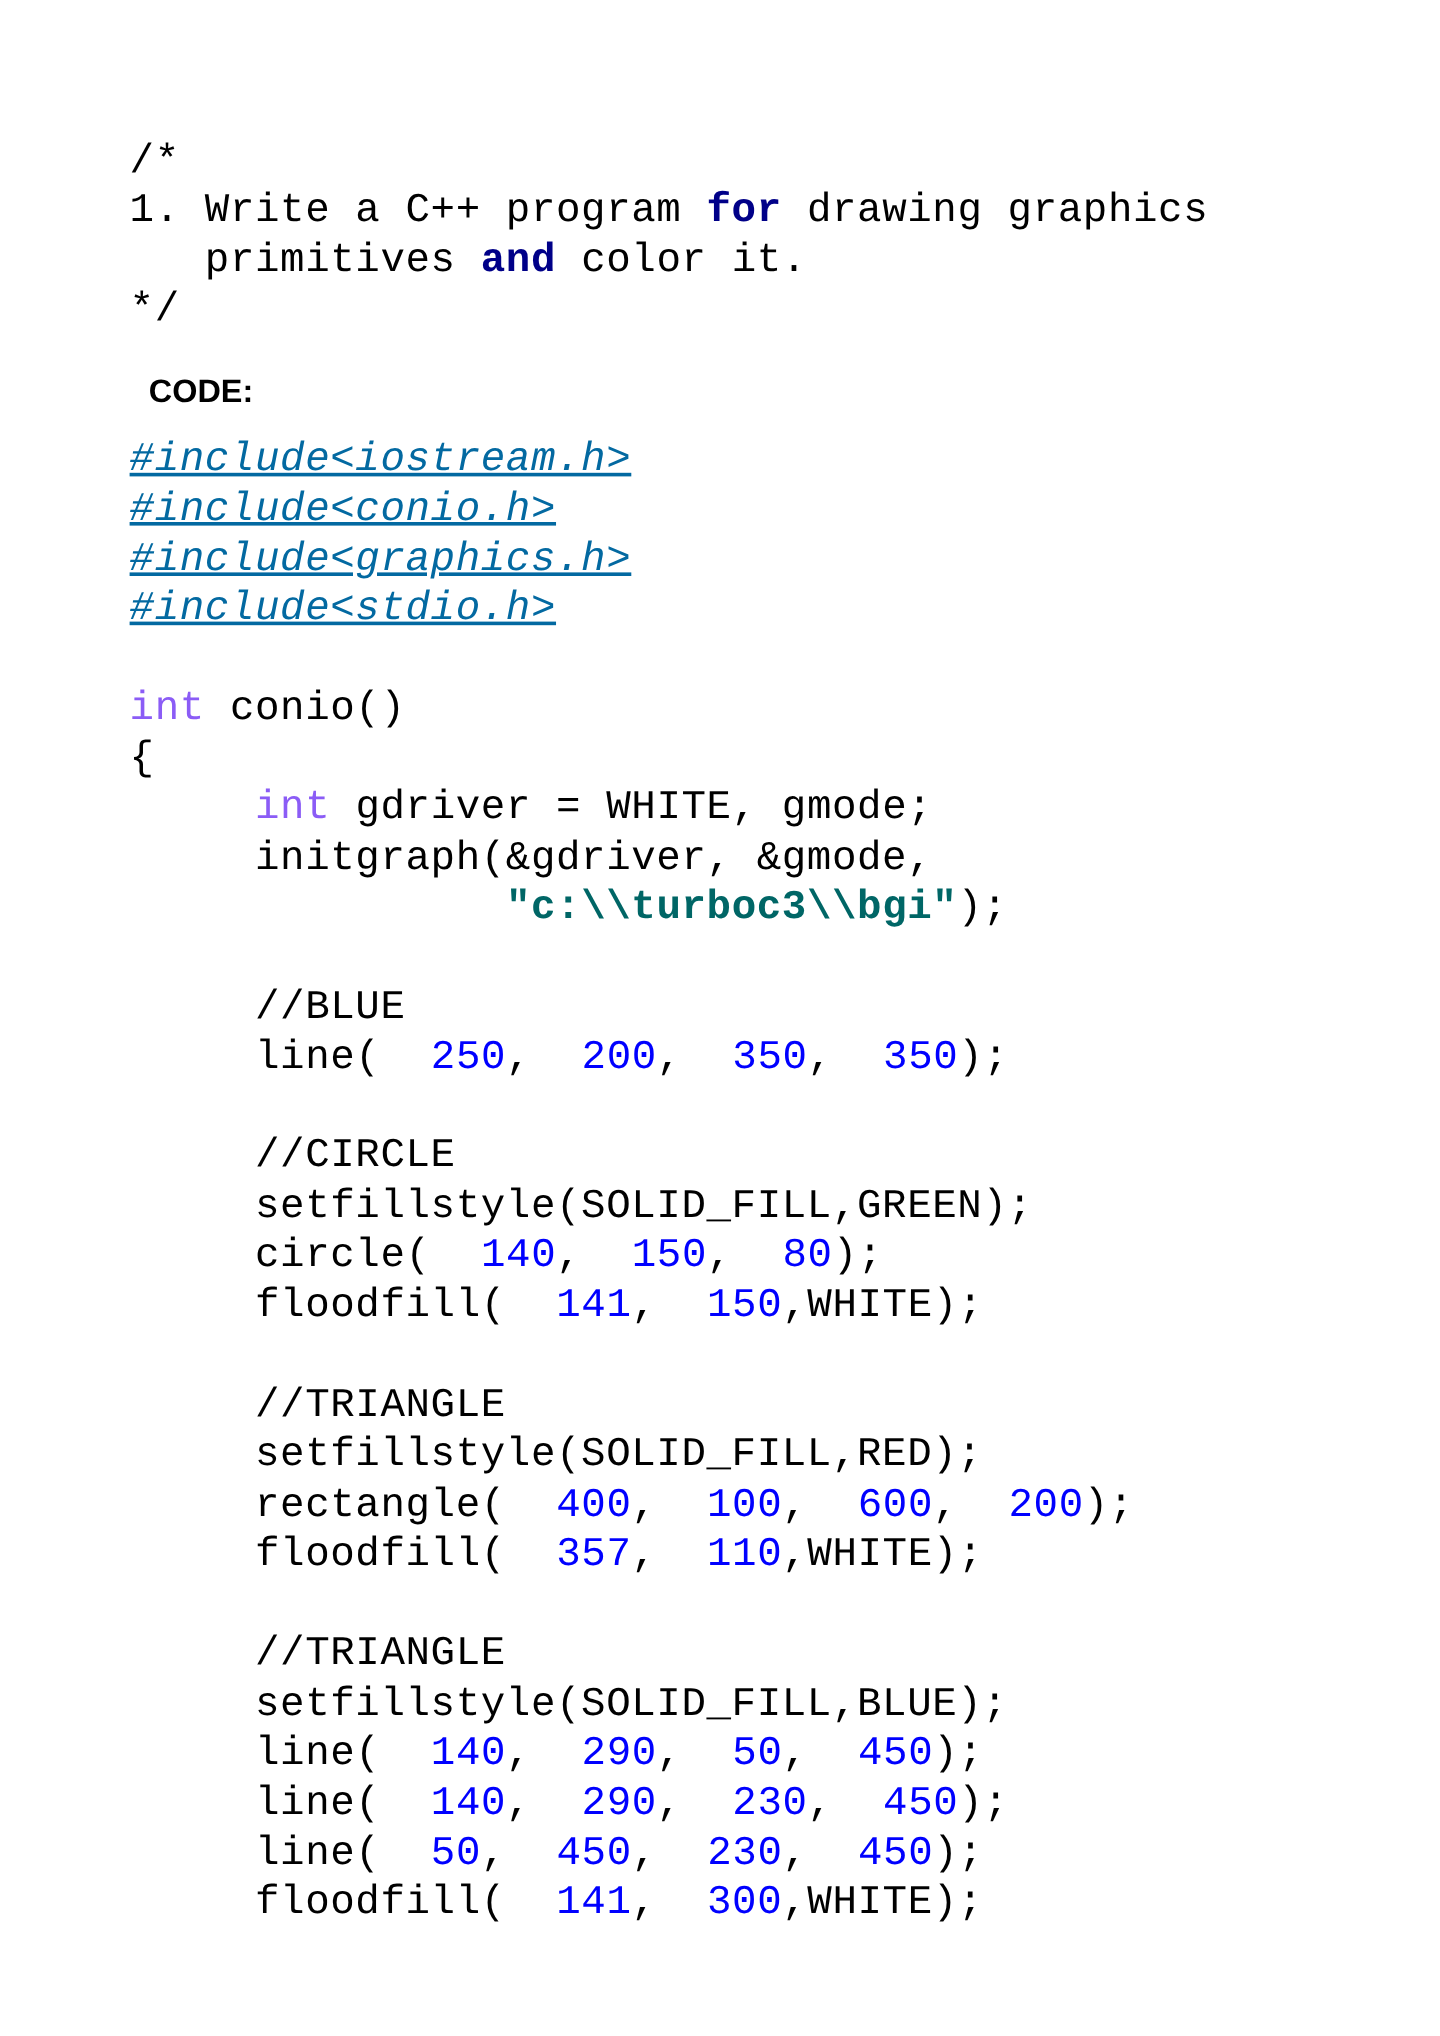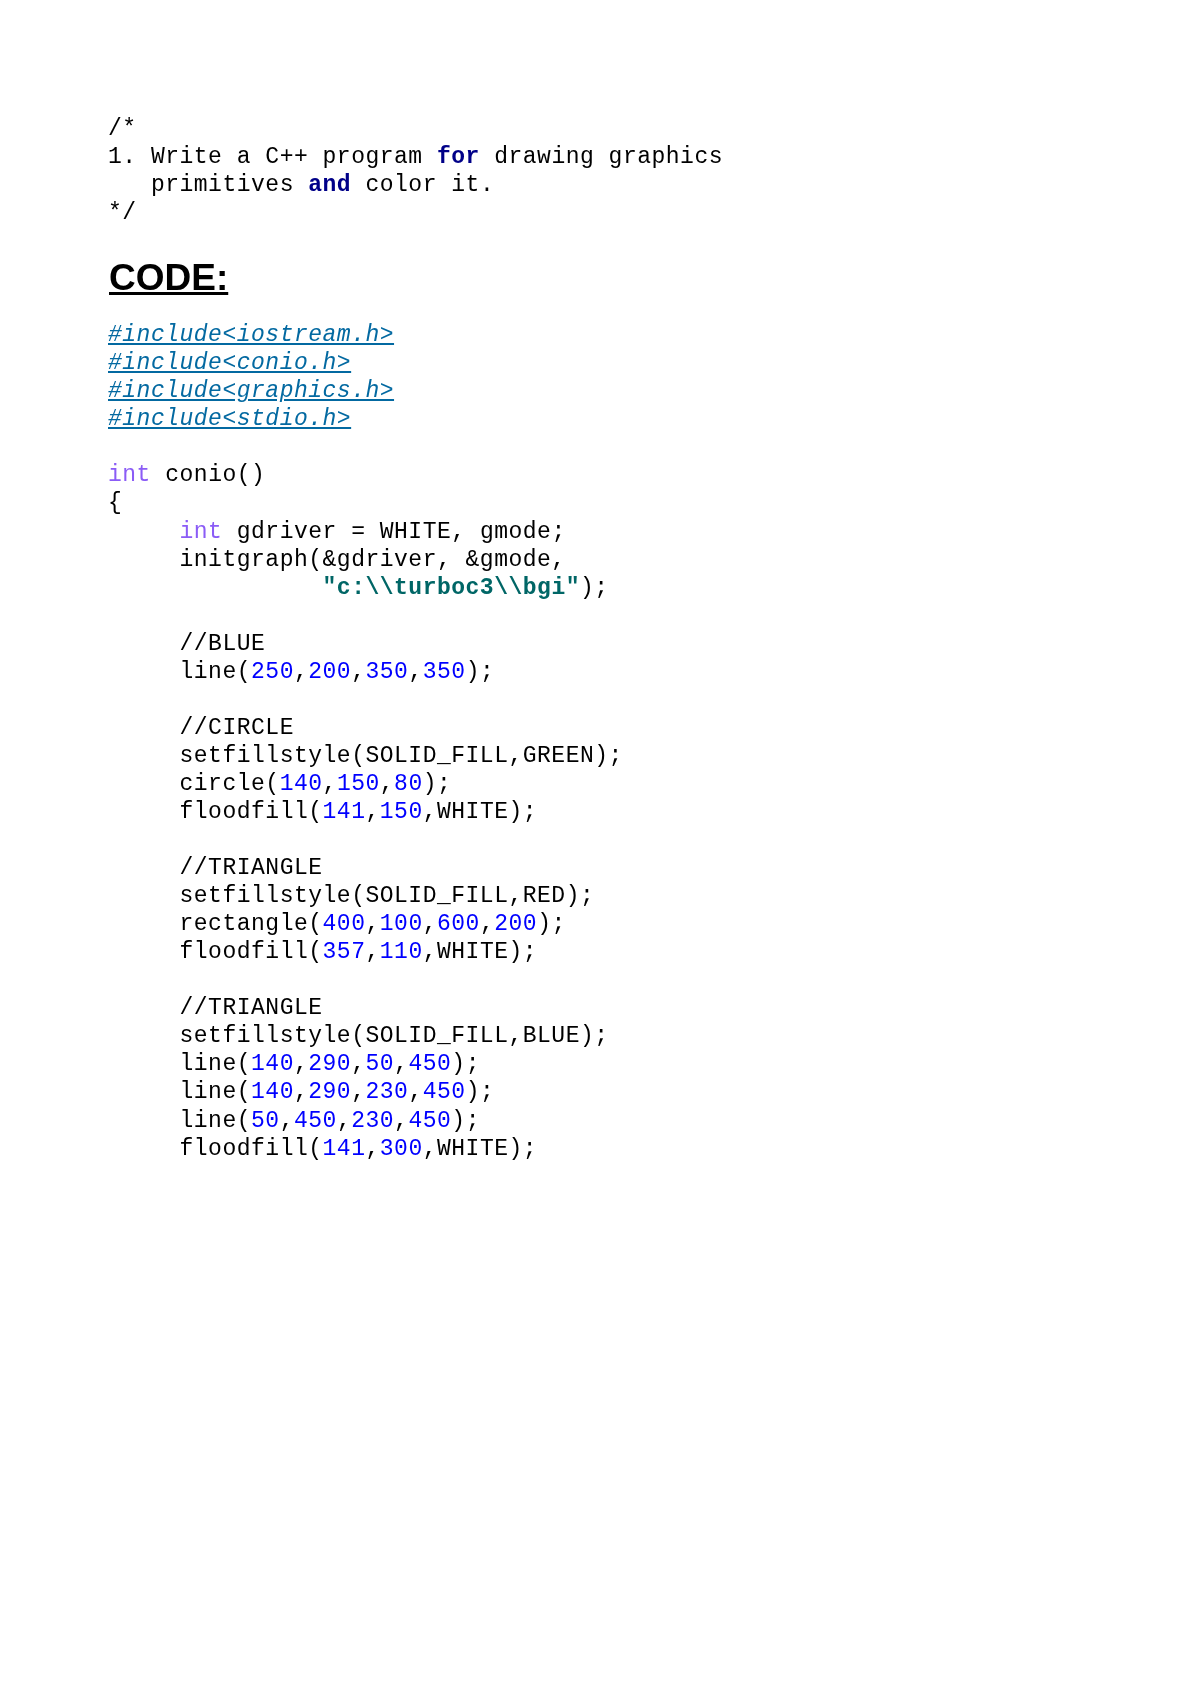--- a/index.html
+++ b/index.html
@@ -7,38 +7,37 @@
     padding: 0;
     background: #ffffff;
     font-family: "Courier New", Courier, monospace;
     width: 1200px;
   }
   .page {
     padding: 115px 108px 60px 108px;
     box-sizing: border-box;
   }
   .code-block {
-    font-size: 23px;
+    font-size: 34px;
     line-height: 1.22;
     white-space: pre;
     color: #000000;
     letter-spacing: 0.5px;
   }
   .heading {
     font-family: Arial, Helvetica, sans-serif;
-    font-size: 37px;
+    font-size: 27px;
     font-weight: 900;
-    text-decoration: underline;
-    margin: 30px 0 22px 1px;
+    margin: 30px 0 22px 16px;
     letter-spacing: 0;
   }
   .kw { color: #000088; font-weight: bold; }
   .cm-inc { color: #0369a1; font-style: italic; text-decoration: underline; }
   .type { color: #8b5cf6; }
-  .num { color: #0000ff; }
+  .num { color: #0000ff; margin-left: 42px; }
   .str { color: #006666; font-weight: bold; }
 </style>
 </head>
 <body>
 
 <div class="page">
 
 <div class="code-block"><span>/*</span>
 <span>1. Write a C++ program </span><span class="kw">for</span><span> drawing graphics</span>
 <span>   primitives </span><span class="kw">and</span><span> color it.</span>

